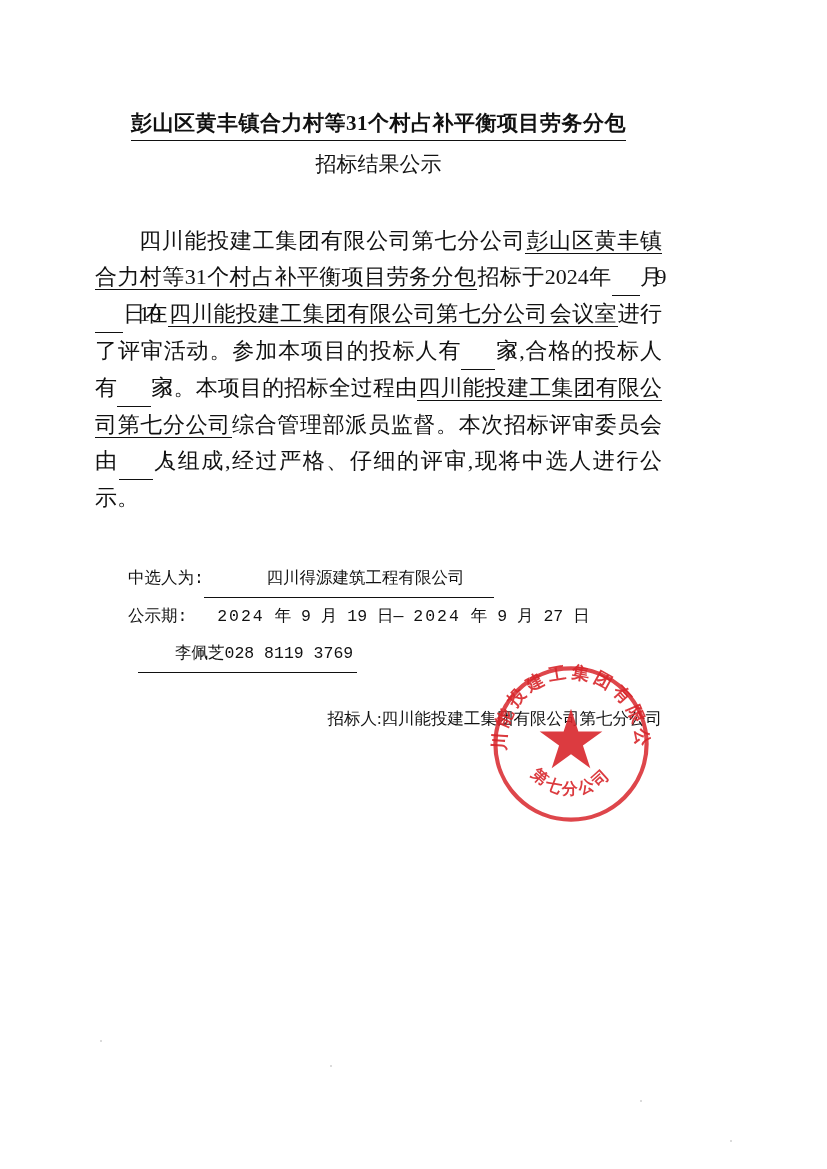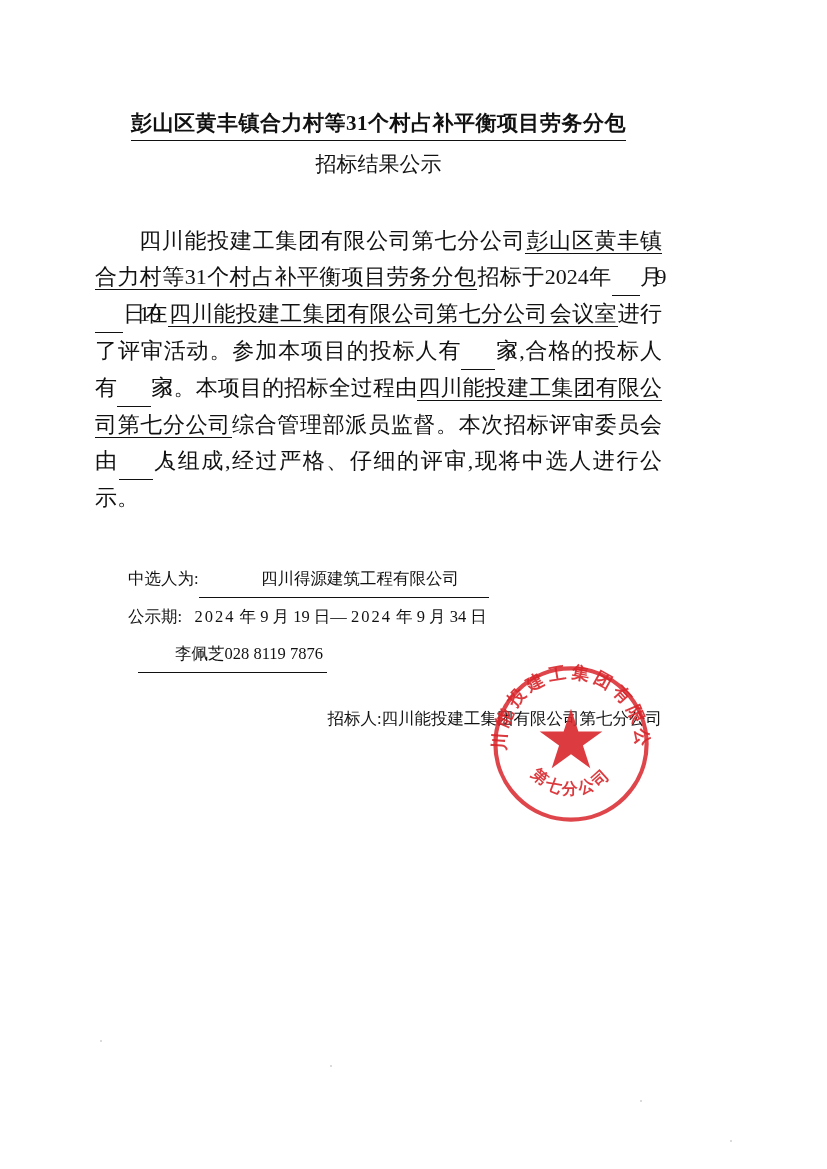--- a/index.html
+++ b/index.html
@@ -61,20 +61,21 @@
     border-bottom: 1px solid #111;
     display: inline-block;
     text-align: center;
   }
   .w28 { width: 28px; }
   .w34 { width: 34px; }
   .sec2 {
     margin-top: 44px;
     font-size: 16.5px;
     line-height: 37px;
+    font-family: Liberation Mono, monospace;
   }
   .sec2 .row {
     text-indent: 2em;
   }
   .blank-long {
     border-bottom: 1px solid #111;
     display: inline-block;
     width: 290px;
     text-align: center;
   }
@@ -141,25 +142,25 @@
       <span class="spaced">2024</span>
       <span>年</span>
       <span>9</span>
       <span>月</span>
       <span>19</span>
       <span>日—</span>
       <span class="spaced">2024</span>
       <span>年</span>
       <span>9</span>
       <span>月</span>
-      <span>34</span>
+      <span>27</span>
       <span>日</span>
     </div>
     <div class="row">
-      <span class="contact">李佩芝028 8119 7876</span>
+      <span class="contact">李佩芝028 8119 3769</span>
     </div>
   </div>
 
   <div class="sign-block">
     <div>
       <span>招标人:</span><span>四川能投建工集团有限公司第七分公司</span>
     </div>
   </div>
 
   <svg class="stamp" viewBox="0 0 200 200">

